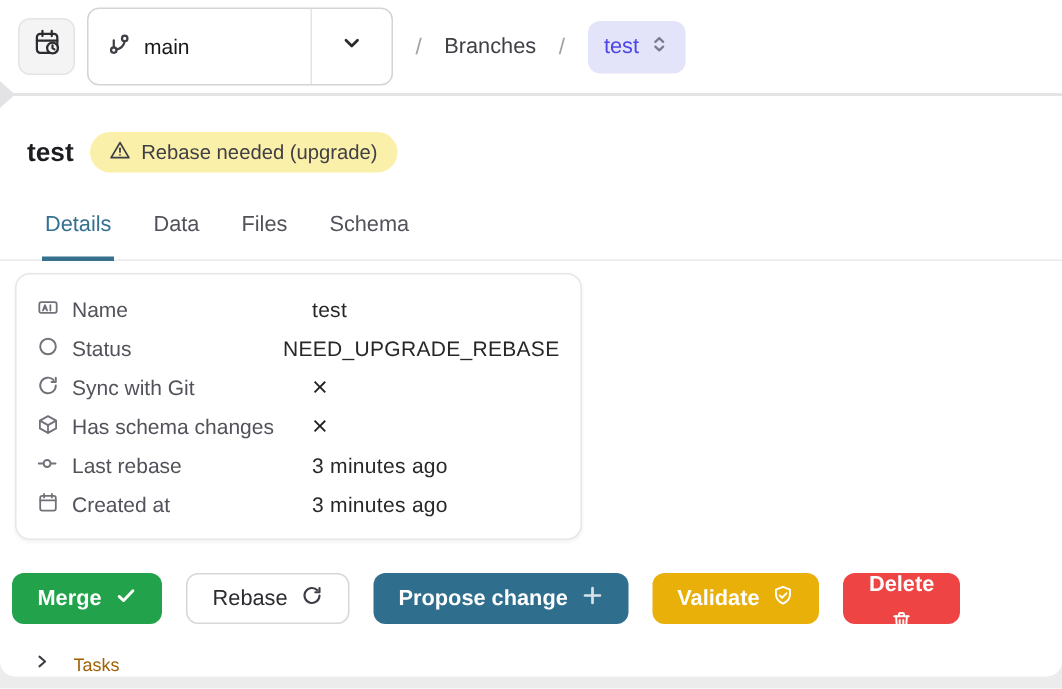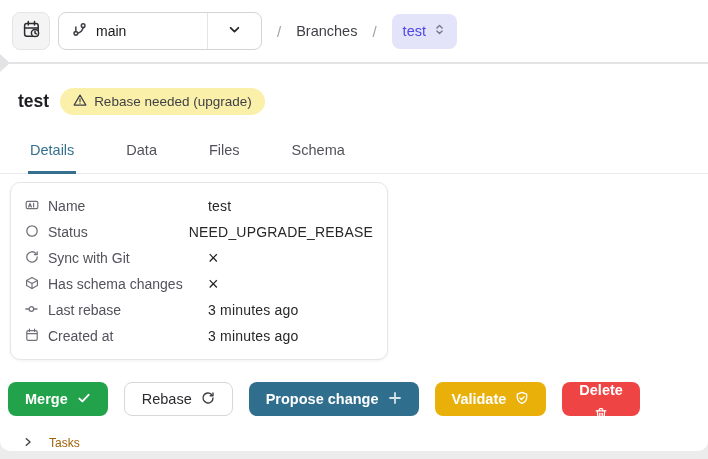--- a/index.html
+++ b/index.html
@@ -25,21 +25,21 @@
   .icon-btn {
     width:38px; height:38px;
     background:#f4f4f5;
     border:1px solid #e4e4e7;
     border-radius:8px;
     display:flex; align-items:center; justify-content:center;
     cursor:pointer;
   }
   .branch-select {
     display:flex; align-items:stretch;
-    width:204px; height:38px;
+    width:204px; height:52px;
     background:#fff;
     border:1px solid #d4d4d8;
     border-radius:8px;
     overflow:hidden;
     cursor:pointer;
   }
   .branch-select .value-part {
     flex:1; display:flex; align-items:center; gap:9px;
     padding-left:13px;
     font-size:14px; color:#18181b;
@@ -81,21 +81,21 @@
     display:flex; align-items:center; gap:7px;
     background:#fbf0a9;
     border-radius:999px;
     padding:5px 13px;
     font-size:13.5px; color:#3f3f46;
   }
   
   .tabs {
     margin-top:21px;
     padding-left:28px;
-    display:flex; gap:48px;
+    display:flex; gap:24px;
     border-bottom:1px solid #eaeaec;
   }
   .tab {
     font-size:14.5px; color:#52525b;
     padding:6px 2px 13px;
     border-bottom:3px solid transparent;
     margin-bottom:-1px;
     cursor:pointer;
   }
   .tab.active { color:#35718f; border-bottom-color:#35718f; }

